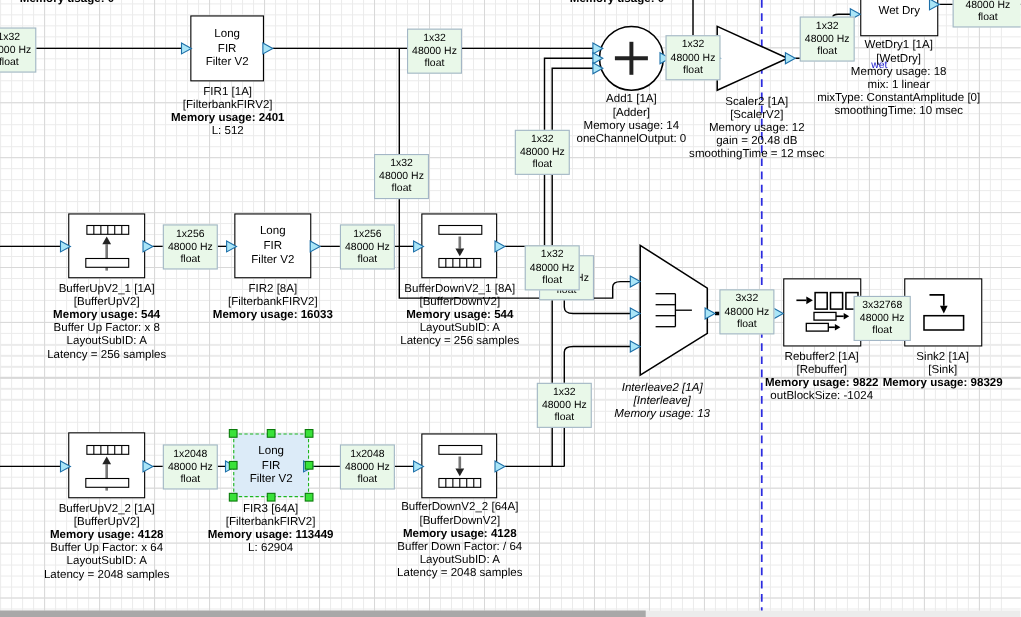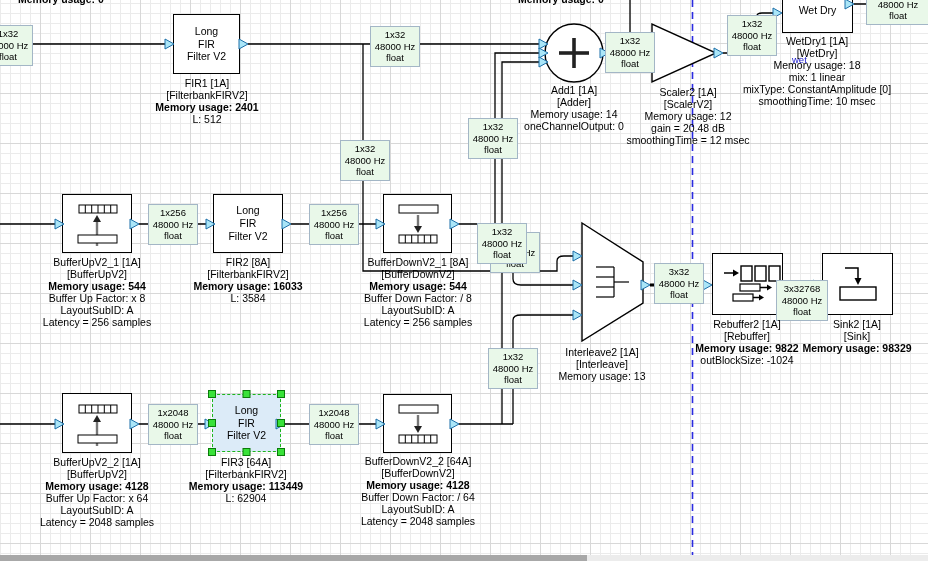--- a/index.html
+++ b/index.html
@@ -270,21 +270,21 @@
 float</div>
   <div class="wl" style="left:148px;top:404px;">1x2048
 48000 Hz
 float</div>
   <div class="wl" style="left:309px;top:404px;">1x2048
 48000 Hz
 float</div>
   <div class="wl" style="left:654px;top:263px;">3x32
 48000 Hz
 float</div>
-  <div class="wl" style="left:776px;top:280px;width:48px;">3x32768
+  <div class="wl" style="left:776px;top:269px;width:48px;">3x32768
 48000 Hz
 float</div>
 
   <div class="cap" style="left:92px;top:77px;">
     <div class="l">FIR1 [1A]</div>
     <div class="l">[FilterbankFIRV2]</div>
     <div class="l b">Memory usage: 2401</div>
     <div class="l">L: 512</div>
   </div>
   <div class="cap" style="left:459px;top:84px;">
@@ -313,31 +313,29 @@
     <div class="l">[BufferUpV2]</div>
     <div class="l b">Memory usage: 544</div>
     <div class="l">Buffer Up Factor: x 8</div>
     <div class="l">LayoutSubID: A</div>
     <div class="l">Latency = 256 samples</div>
   </div>
   <div class="cap" style="left:133px;top:256px;">
     <div class="l">FIR2 [8A]</div>
     <div class="l">[FilterbankFIRV2]</div>
     <div class="l b">Memory usage: 16033</div>
-    <div class="l">L: 3584</div>
   </div>
   <div class="cap" style="left:303px;top:256px;">
     <div class="l">BufferDownV2_1 [8A]</div>
     <div class="l">[BufferDownV2]</div>
     <div class="l b">Memory usage: 544</div>
-    <div class="l">Buffer Down Factor: / 8</div>
     <div class="l">LayoutSubID: A</div>
     <div class="l">Latency = 256 samples</div>
   </div>
-  <div class="cap" style="left:487px;top:346px;">
+  <div class="cap" style="left:487px;top:346px;font-style:italic;">
     <div class="l">Interleave2 [1A]</div>
     <div class="l">[Interleave]</div>
     <div class="l">Memory usage: 13</div>
   </div>
   <div class="cap" style="left:632px;top:318px;">
     <div class="l">Rebuffer2 [1A]</div>
     <div class="l">[Rebuffer]</div>
     <div class="l b">Memory usage: 9822</div>
     <div class="l">outBlockSize: -1024</div>
   </div>

